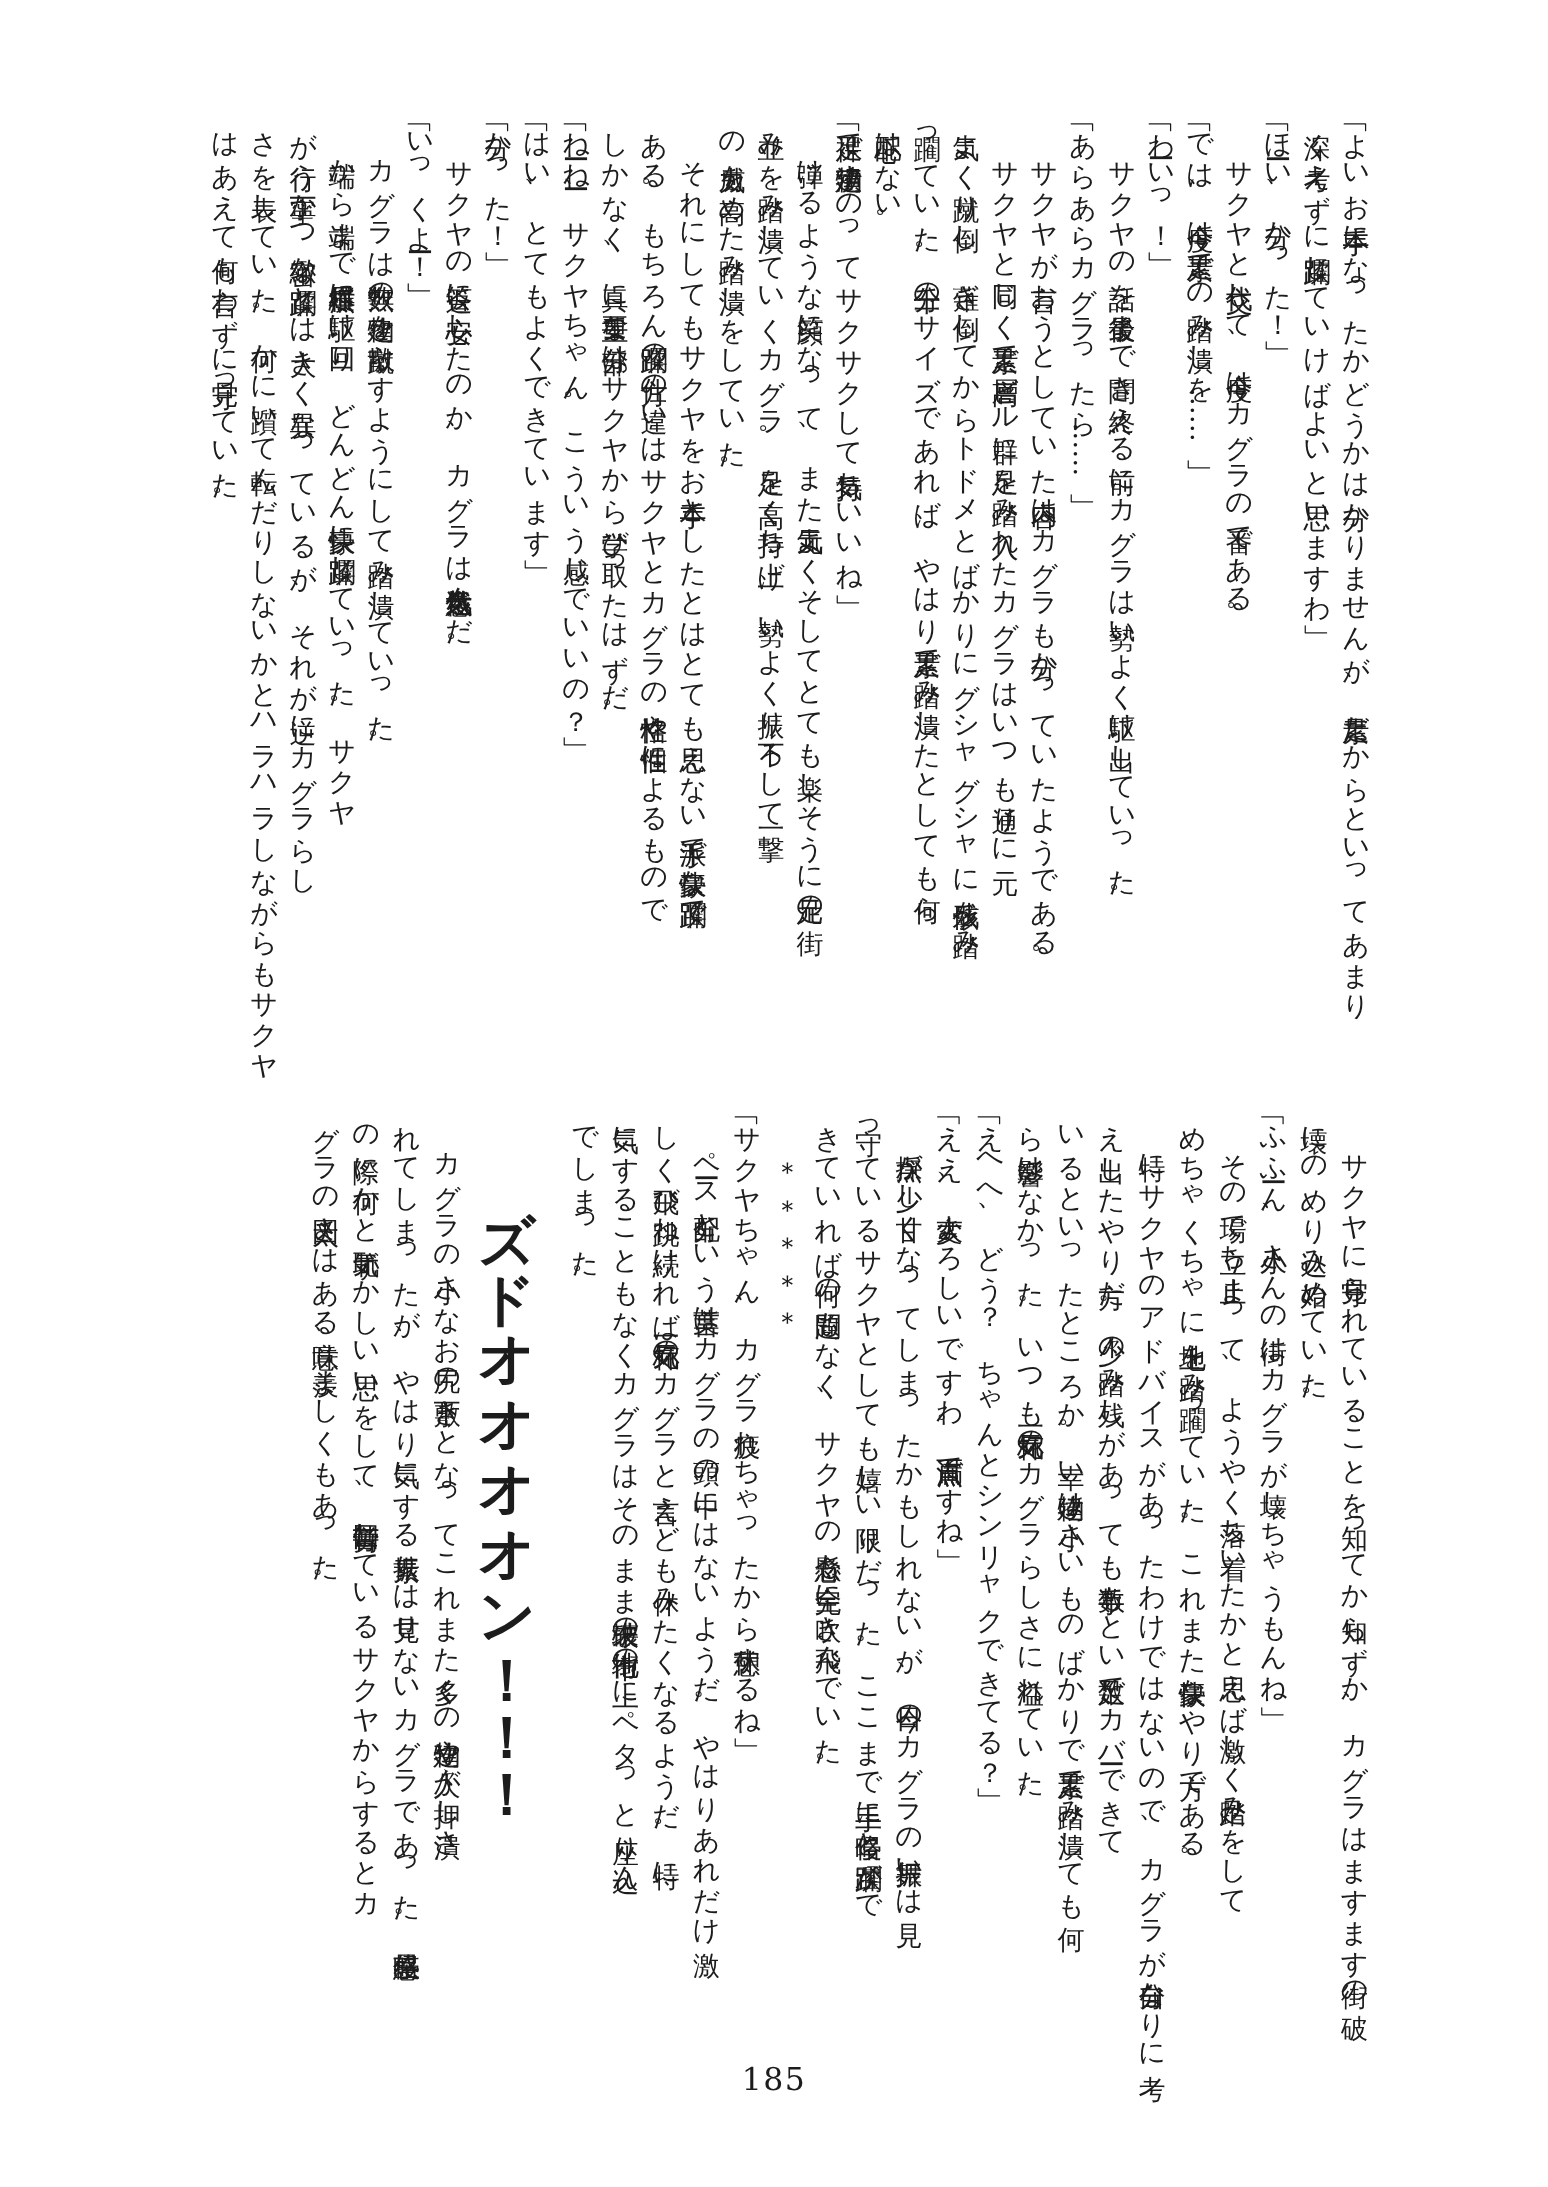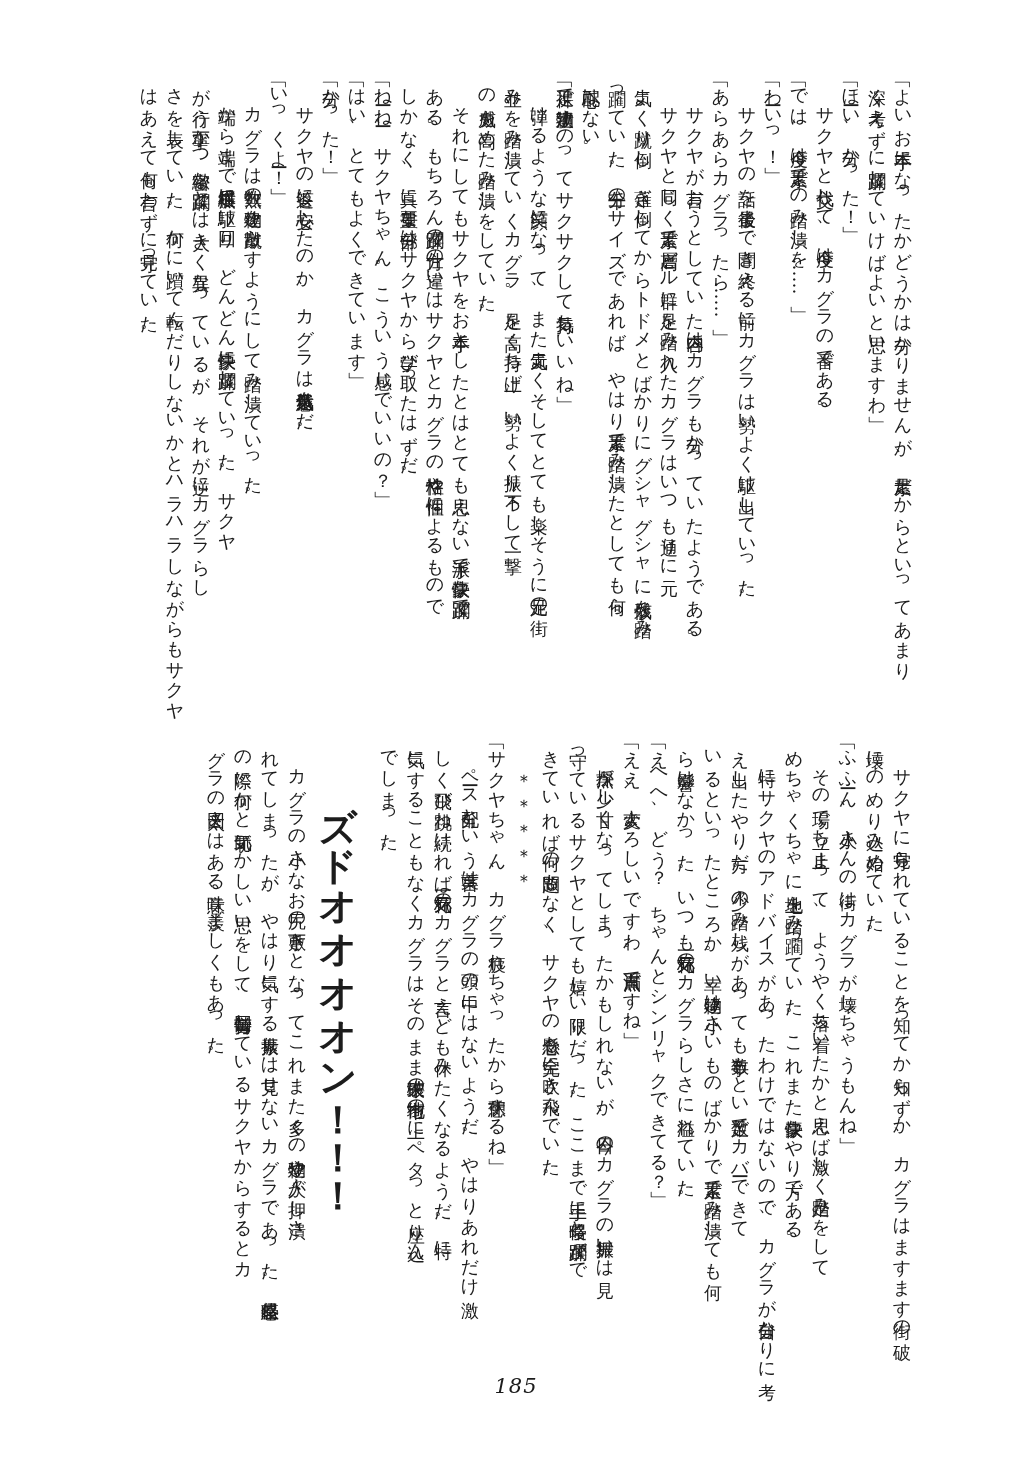--- a/index.html
+++ b/index.html
@@ -61,21 +61,20 @@
   }
   .page-number {
     position: absolute;
     top: 1374px;
     left: 0;
     width: 1032px;
     text-align: center;
     font-size: 21px;
     color: #1c1c1c;
     letter-spacing: 1px;
-    font-style: italic;
   }
 </style>
 </head>
 <body>
 
 <div class="page">
   <div class="vblock" id="top-block">
       <div class="line">「よいお手本になったかどうかは分かりませんが、素足だからといってあまり</div>
       <div class="line">深く考えずに蹂躙していけばよいと思いますわ」</div>
       <div class="line">「ほーい、分かった！」</div>

